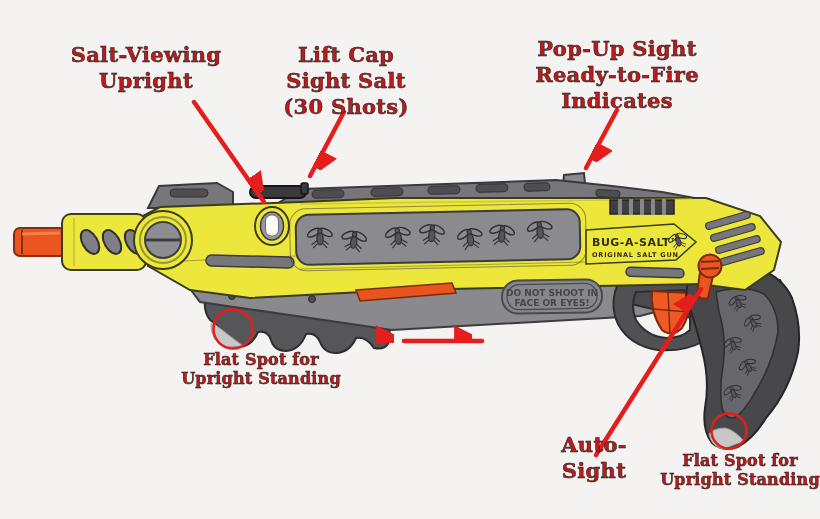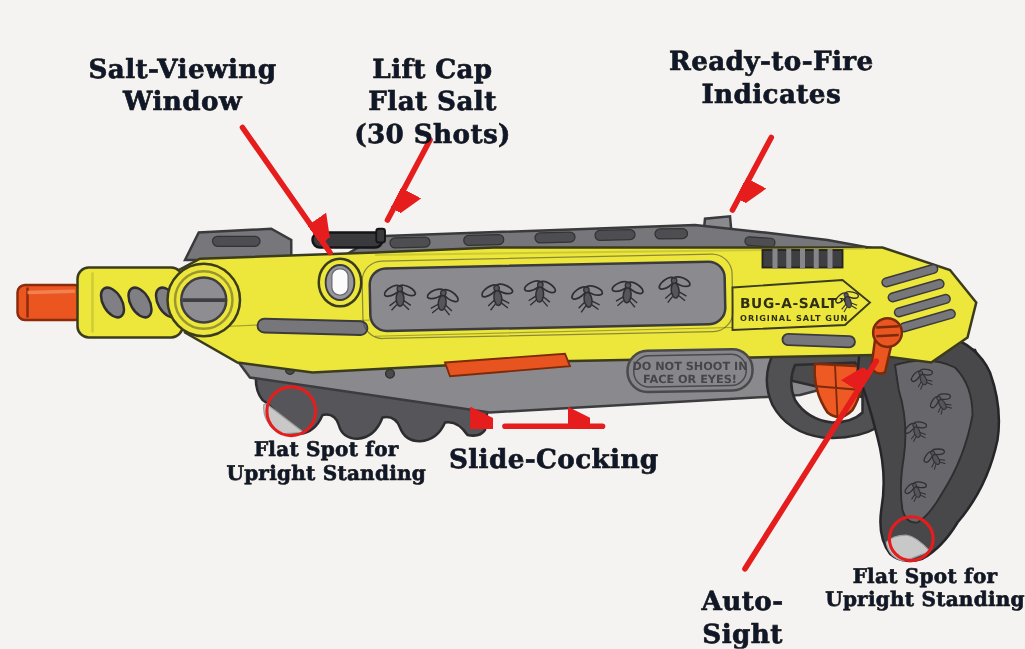--- a/index.html
+++ b/index.html
@@ -1,20 +1,20 @@
 <!DOCTYPE html>
 <html><head>
 <meta charset="utf-8">
 <style>
   html,body{margin:0;padding:0;}
   body{width:820px;height:519px;background:#f4f3f1;font-family:"DejaVu Serif",serif;}
   .stage{position:relative;width:820px;height:519px;background:#f4f3f1;overflow:hidden;}
   .stage svg{position:absolute;left:0;top:0;}
   .label{position:absolute;text-align:center;font-family:"DejaVu Serif",serif;
-         font-weight:bold;color:#0f172a;-webkit-text-stroke:0.5px #161616;}
+         font-weight:bold;color:#b91c1c;-webkit-text-stroke:0.5px #161616;}
   .label .ln{display:block;white-space:nowrap;}
   .big{font-size:21px;line-height:26px;letter-spacing:0.3px;}
   .small{font-size:16px;line-height:19px;letter-spacing:0.2px;}
 </style>
 </head>
 <body>
 
 <div class="stage">
 
   <svg width="820" height="519" viewBox="0 0 820 519">
@@ -181,44 +181,42 @@
       <line x1="617" y1="110" x2="586" y2="168" marker-end="url(#ah)"></line>
       <line x1="404" y1="341" x2="482" y2="341" marker-start="url(#ah)" marker-end="url(#ah)"></line>
       <line x1="596" y1="455" x2="701" y2="289" marker-end="url(#ah)"></line>
       <circle cx="233" cy="329" r="19.5" stroke-width="2.5"></circle>
       <circle cx="729" cy="431" r="17.5" stroke-width="2.5"></circle>
     </g>
   </svg>
 
   <div class="label big" style="left:46px;top:42px;width:200px;">
     <span class="ln">Salt-Viewing</span>
-    <span class="ln">Window</span>
+    <span class="ln">Upright</span>
   </div>
 
   <div class="label big" style="left:246px;top:42px;width:200px;">
     <span class="ln">Lift Cap</span>
-    <span class="ln">Flat Salt</span>
+    <span class="ln">Sight Salt</span>
     <span class="ln">(30 Shots)</span>
   </div>
 
   <div class="label big" style="left:517px;top:36px;width:200px;">
+    <span class="ln">Pop-Up Sight</span>
     <span class="ln">Ready-to-Fire</span>
     <span class="ln">Indicates</span>
   </div>
 
   <div class="label small" style="left:161px;top:350px;width:200px;">
     <span class="ln">Flat Spot for</span>
     <span class="ln">Upright Standing</span>
   </div>
 
-  <div class="label big" style="left:343px;top:354px;width:200px;">
-    <span class="ln">Slide-Cocking</span>
-  </div>
-
-  <div class="label big" style="left:494px;top:468px;width:200px;">
+
+  <div class="label big" style="left:494px;top:432px;width:200px;">
     <span class="ln">Auto-</span>
     <span class="ln">Sight</span>
   </div>
 
   <div class="label small" style="left:640px;top:451px;width:200px;">
     <span class="ln">Flat Spot for</span>
     <span class="ln">Upright Standing</span>
   </div>
 
 </div>

